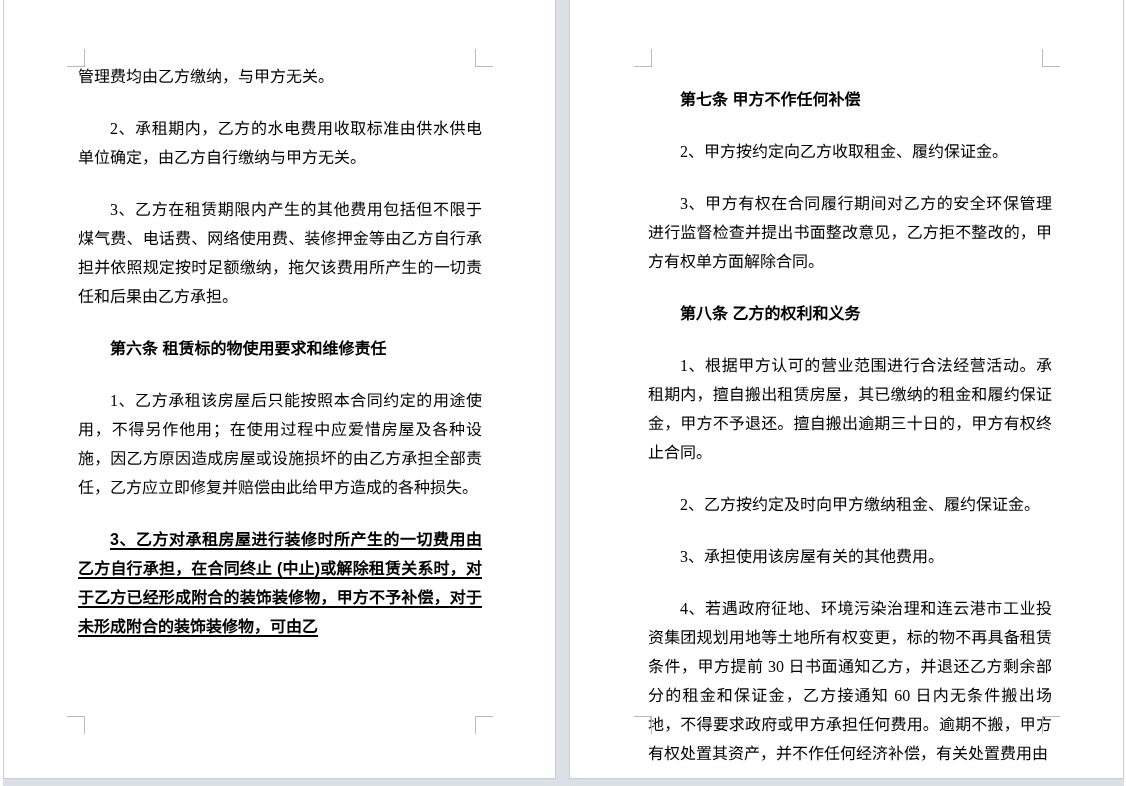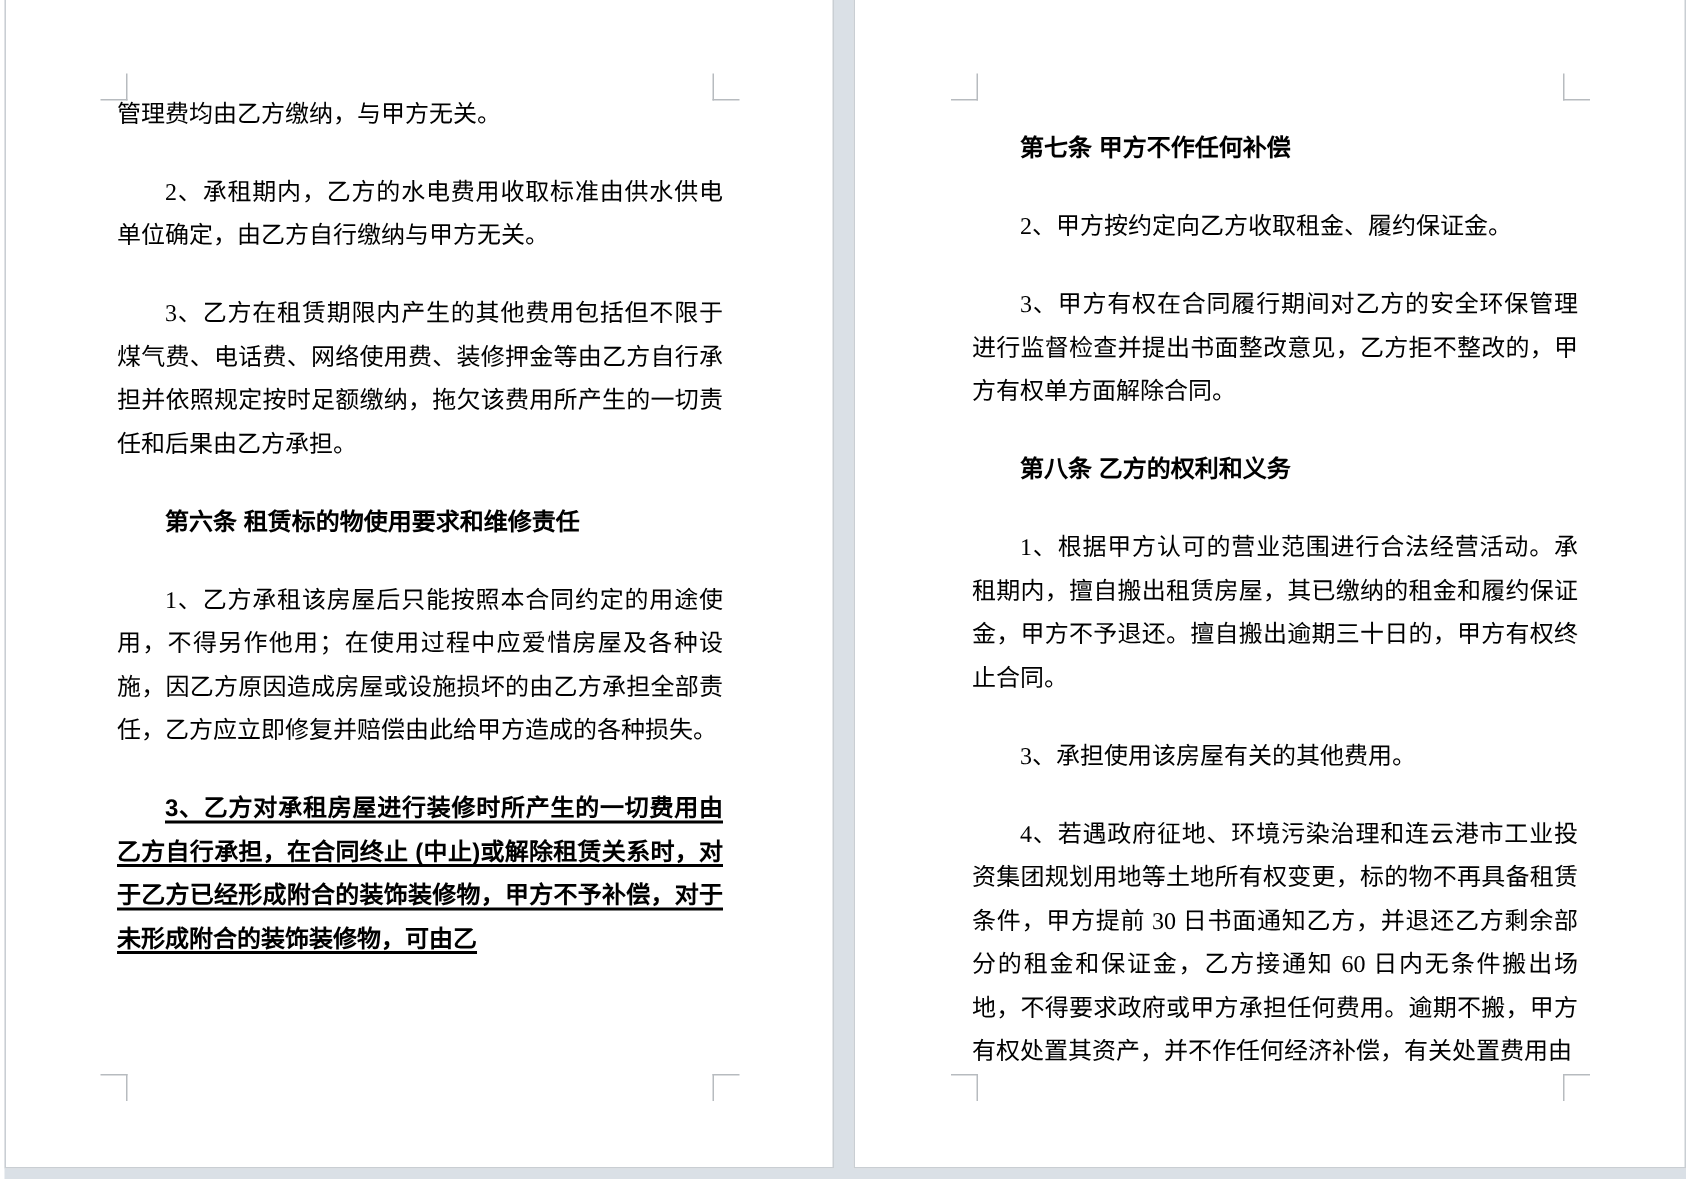--- a/index.html
+++ b/index.html
@@ -80,20 +80,21 @@
     </div>
 </div>
 
 <div class="page right">
   <div class="text-col">
       <div class="para indent bold">第七条 甲方不作任何补偿</div>
       <div class="para indent">2、甲方按约定向乙方收取租金、履约保证金。</div>
       <div class="para indent">3、甲方有权在合同履行期间对乙方的安全环保管理进行监督检查并提出书面整改意见，乙方拒不整改的，甲方有权单方面解除合同。</div>
       <div class="para indent bold">第八条 乙方的权利和义务</div>
       <div class="para indent">1、根据甲方认可的营业范围进行合法经营活动。承租期内，擅自搬出租赁房屋，其已缴纳的租金和履约保证金，甲方不予退还。擅自搬出逾期三十日的，甲方有权终止合同。</div>
+      <div class="para indent">2、乙方按约定及时向甲方缴纳租金、履约保证金。</div>
       <div class="para indent">3、承担使用该房屋有关的其他费用。</div>
       <div class="para indent">4、若遇政府征地、环境污染治理和连云港市工业投资集团规划用地等土地所有权变更，标的物不再具备租赁条件，甲方提前 30 日书面通知乙方，并退还乙方剩余部分的租金和保证金，乙方接通知 60 日内无条件搬出场地，不得要求政府或甲方承担任何费用。逾期不搬，甲方有权处置其资产，并不作任何经济补偿，有关处置费用由</div>
     </div>
 </div>
 
 <div class="mark tl m-l-tl"></div>
 <div class="mark tr m-l-tr"></div>
 <div class="mark bl m-l-bl"></div>
 <div class="mark br m-l-br"></div>
 

